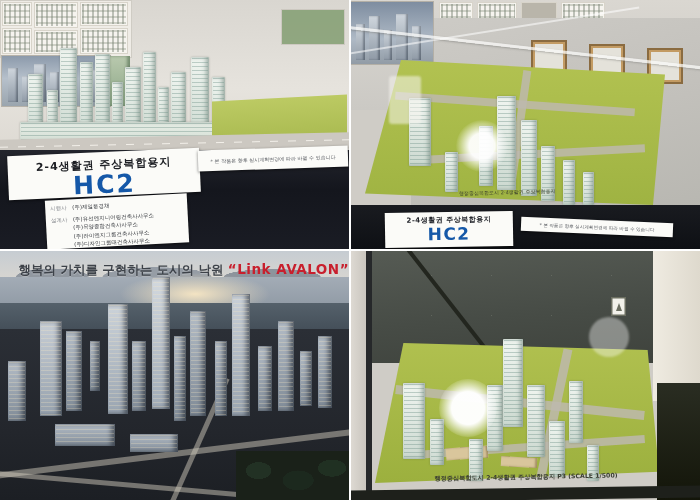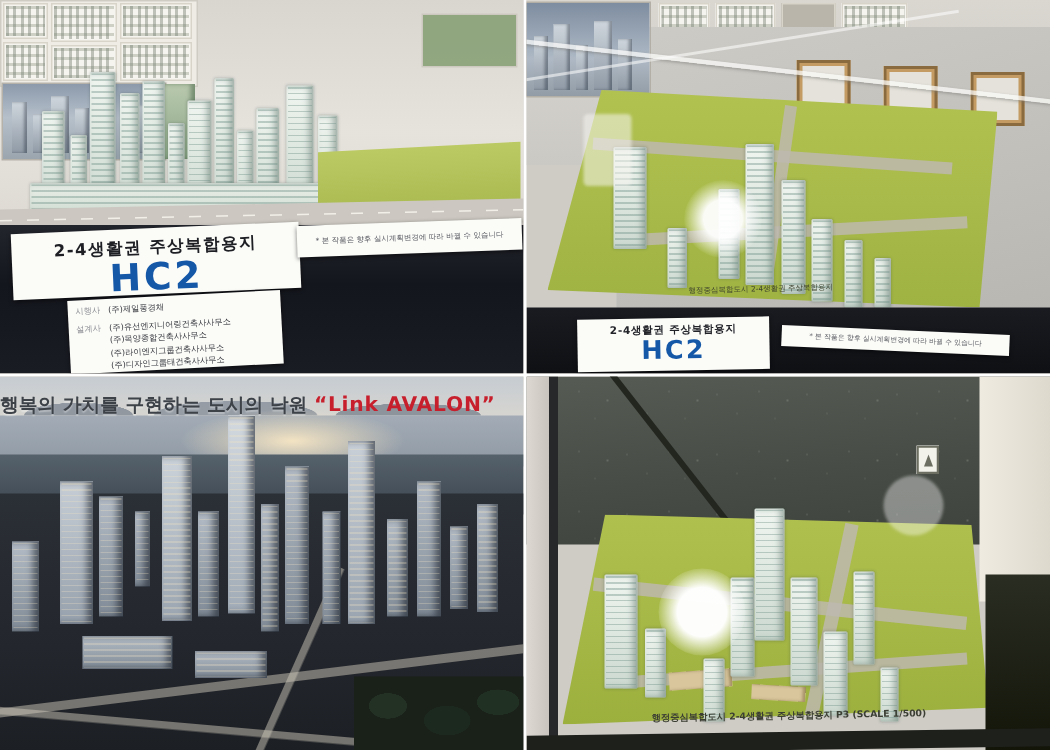--- a/index.html
+++ b/index.html
@@ -106,21 +106,21 @@
       background:radial-gradient(closest-side,rgba(248,231,196,.95),rgba(248,231,196,0));}
   .bl-land{left:0;top:52px;width:349px;height:40px;
       background:linear-gradient(180deg,#55616b 0%,#3c4650 100%);}
   .bl-city{left:0;top:78px;width:349px;height:171px;
       background:linear-gradient(180deg,#2b2f36 0%,#23262c 60%,#1c1f24 100%);}
   .bl-street{position:absolute;background:rgba(205,200,185,.5);filter:blur(.5px);}
   .bl-trees{left:236px;top:200px;width:113px;height:49px;
       background:radial-gradient(18px 12px at 20% 40%,#223124 70%,transparent 71%),
                  radial-gradient(22px 14px at 55% 60%,#1c291e 70%,transparent 71%),
                  radial-gradient(20px 12px at 85% 35%,#203022 70%,transparent 71%),#1a2119;}
-  .bl-title{left:0;top:8px;width:349px;text-align:left;white-space:nowrap;}
+  .bl-title{left:0;top:8px;width:349px;text-align:right;white-space:nowrap;}
   .bl-title .kor{font-size:12.5px;font-weight:bold;color:#3d4249;
       text-shadow:0 1px 1px rgba(255,255,255,.35);}
   .bl-title .brand{font-size:13.5px;font-weight:bold;color:#c81f2d;letter-spacing:.5px;}
 
   
   .br-top{left:0;top:0;width:349px;height:112px;
       background:linear-gradient(175deg,#565b54 0%,#474c46 55%,#3e423c 100%);}
   .br-speck{left:0;top:0;width:349px;height:112px;opacity:.35;
       background:radial-gradient(1px 1px at 12% 30%,#9aa093 50%,transparent 51%),
                  radial-gradient(1px 1px at 34% 62%,#8d9386 50%,transparent 51%),

